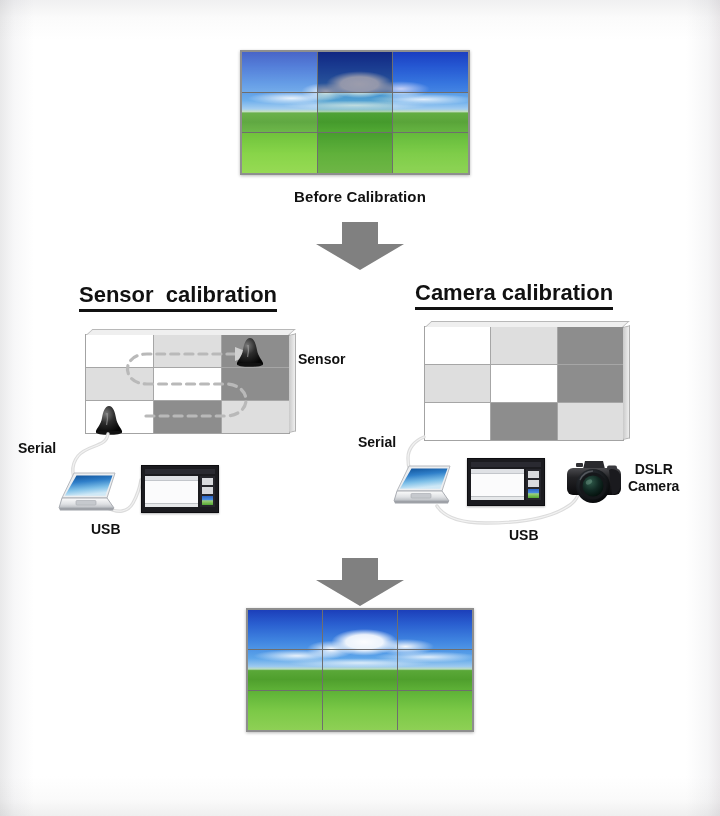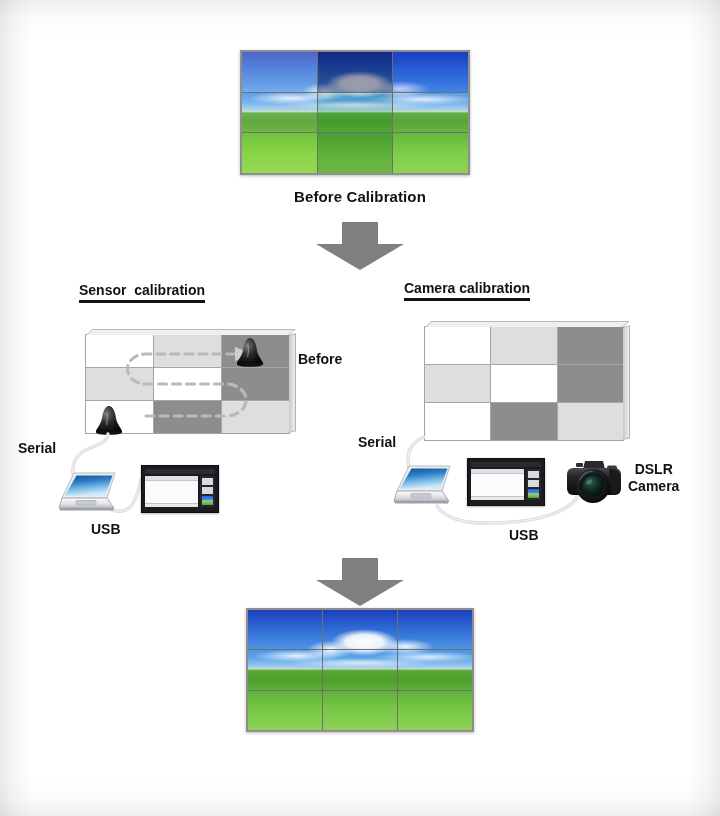--- a/index.html
+++ b/index.html
@@ -73,21 +73,21 @@
     color:#111;
     letter-spacing:.1px;
   }
 
   
   .arrow { position:absolute; }
 
   
   .sect-title {
     position:absolute;
-    font-size:14px;
+    font-size:22px;
     font-weight:bold;
     color:#111;
     white-space:pre;
     border-bottom:3px solid #111;
     padding-bottom:1px;
     line-height:1.12;
   }
 
   
   .calgrid {
@@ -258,21 +258,21 @@
           <stop offset="45%" stop-color="#2e2e2e"></stop>
           <stop offset="100%" stop-color="#050505"></stop>
         </radialGradient>
       </defs>
       <path d="M15,2 C19,2 21,8 22,14 C23,20 27,24 28,27 C28.6,28.8 26,29.6 15,29.6 C4,29.6 1.4,28.8 2,27 C3,24 7,20 8,14 C9,8 11,2 15,2 Z" fill="url(#coneG2)"></path>
       <ellipse cx="15" cy="28.6" rx="13" ry="2.2" fill="#111"></ellipse>
       <path d="M13,9 C13.6,13 13.4,18 12.6,21" stroke="#c9c9c9" stroke-width="1.1" fill="none" opacity=".55"></path>
     </svg>
   </div>
 
-  <div class="lbl" style="left:298px; top:351px;">Before</div>
+  <div class="lbl" style="left:298px; top:351px;">Sensor</div>
   <div class="lbl" style="left:18px; top:440px;">Serial</div>
   <div class="lbl" style="left:91px; top:521px;">USB</div>
 
   <svg class="cables" width="720" height="816">
     <g fill="none" stroke="#dcdcdc" stroke-width="3.4" stroke-linecap="round">
 
       <path d="M108,434 C106,448 88,444 78,456 C70,466 72,478 79,487"></path>
 
       <path d="M106,507 C118,514 128,512 133,503 C138,494 140,486 141,480"></path>
     </g>
@@ -316,21 +316,21 @@
         <div class="statusline"></div>
       </div>
       <div class="side">
         <div class="swatch"></div>
         <div class="swatch"></div>
         <div class="thumb"></div>
       </div>
     </div>
   </div>
 
-  <div class="sect-title" style="left:404px; top:281px;">Camera calibration</div>
+  <div class="sect-title" style="left:415px; top:281px;">Camera calibration</div>
 
   <div class="calgrid" id="camera-grid" style="left:424px; top:326px; width:200px; height:115px;">
     <div class="cell c-white" style="background: rgb(255, 255, 255);"></div>
     <div class="cell c-light" style="background: rgb(222, 222, 222);"></div>
     <div class="cell c-dark" style="background: rgb(141, 141, 141);"></div>
     <div class="cell c-light" style="background: rgb(222, 222, 222);"></div>
     <div class="cell c-white" style="background: rgb(255, 255, 255);"></div>
     <div class="cell c-dark" style="background: rgb(141, 141, 141);"></div>
     <div class="cell c-white" style="background: rgb(255, 255, 255);"></div>
     <div class="cell c-dark" style="background: rgb(141, 141, 141);"></div>

